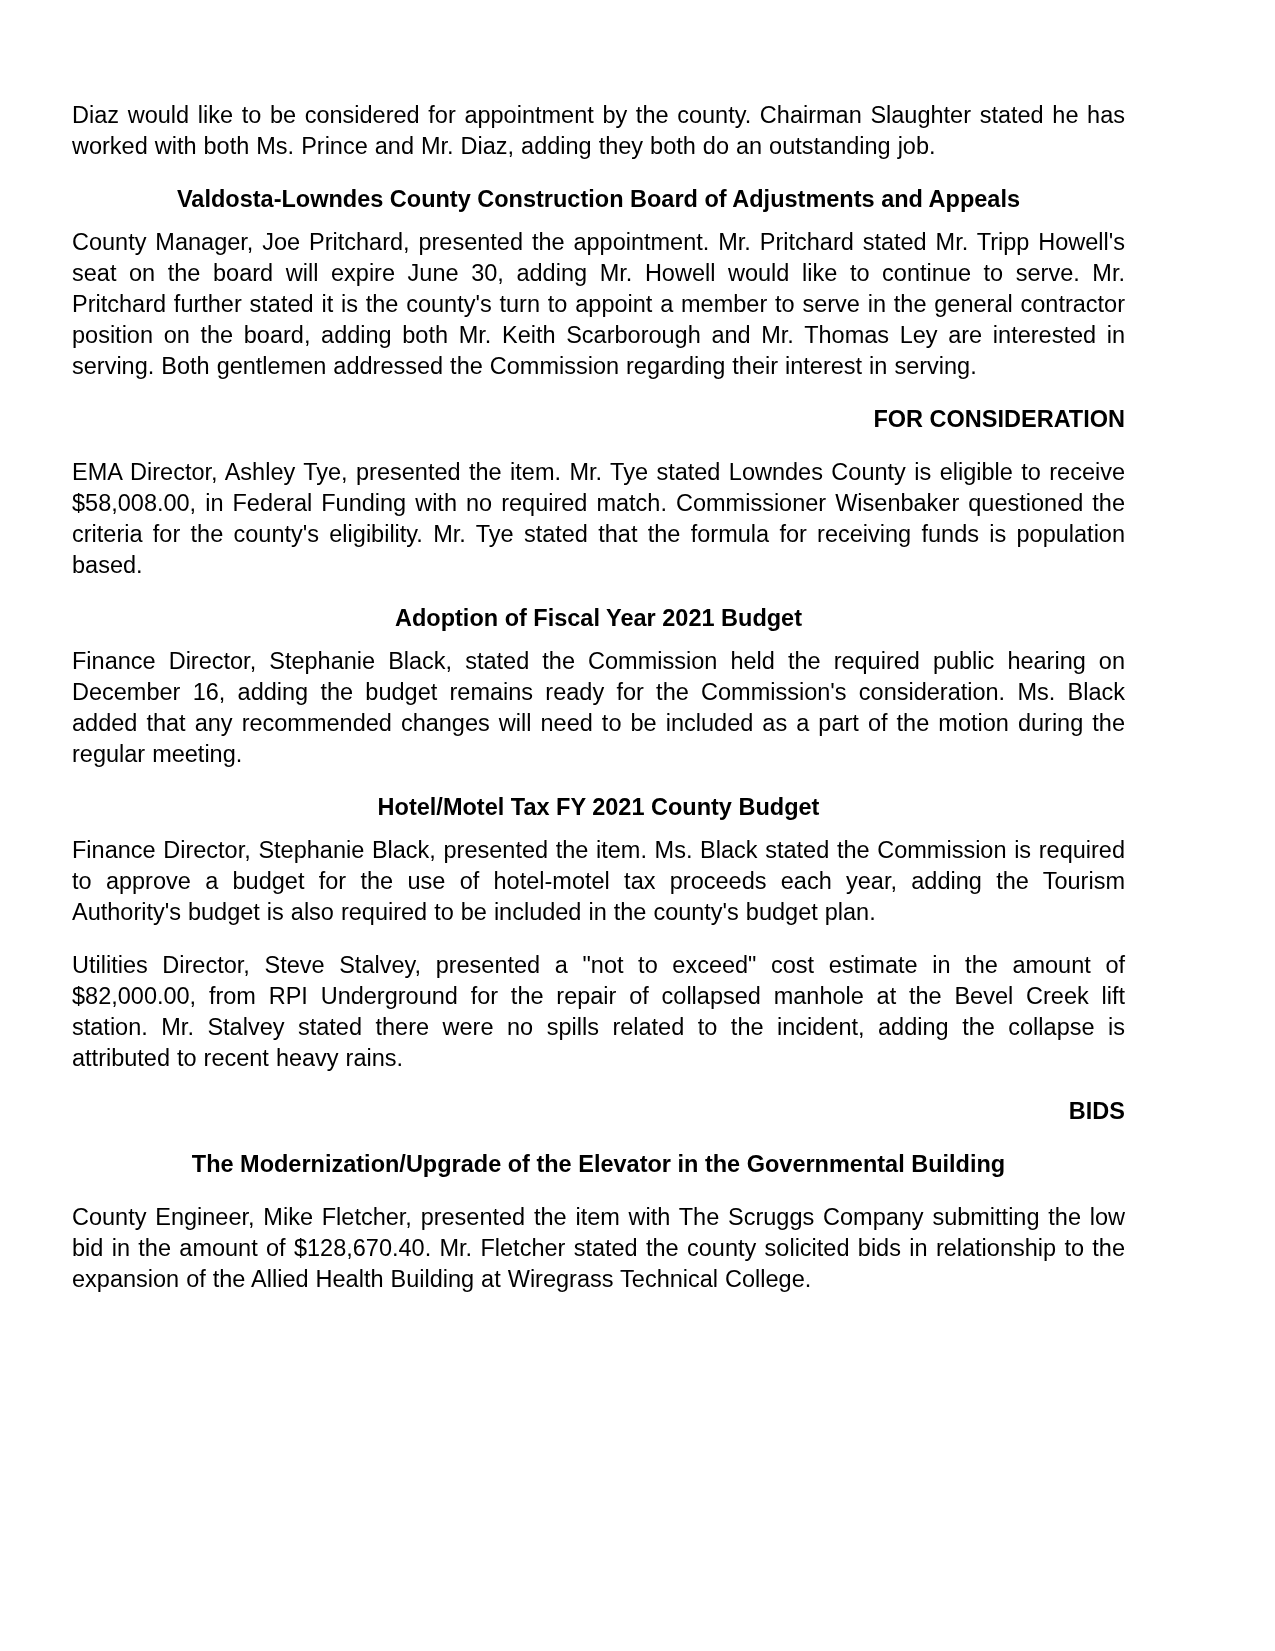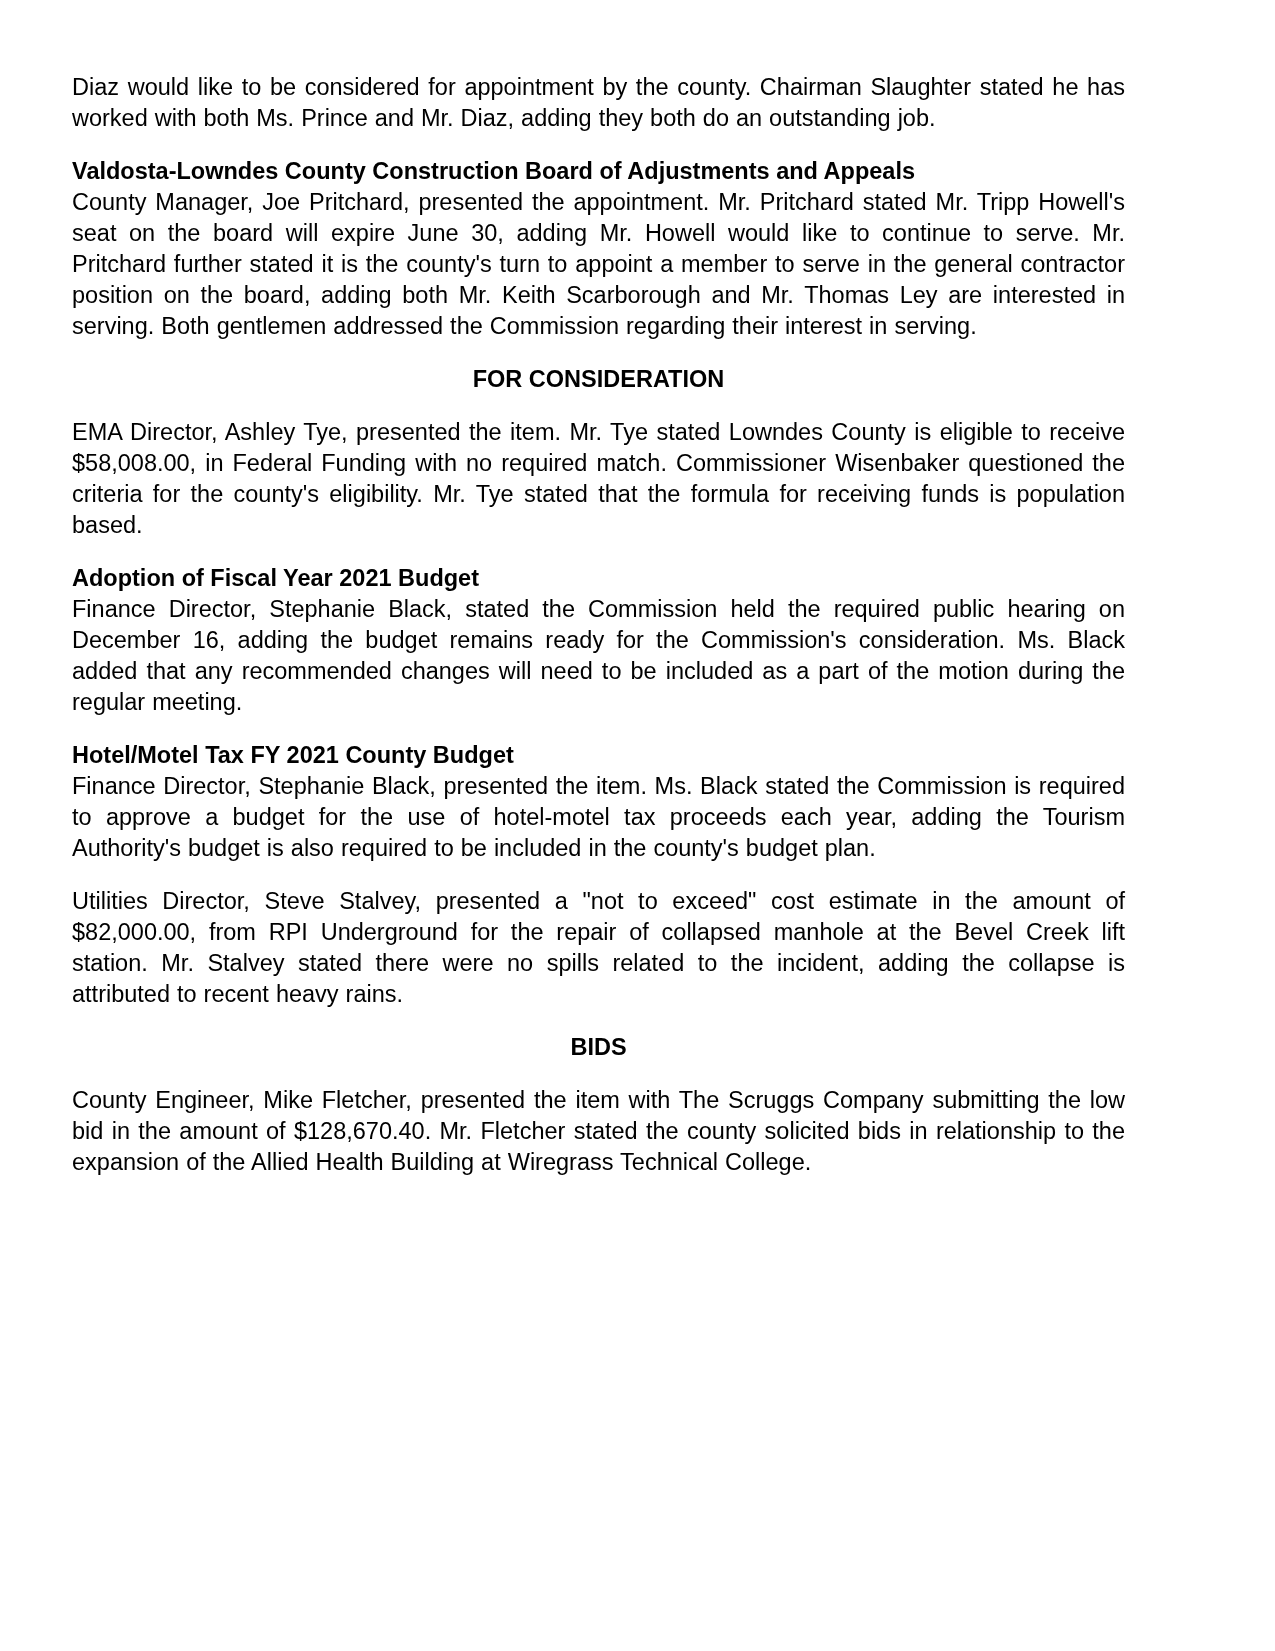--- a/index.html
+++ b/index.html
@@ -11,51 +11,51 @@
     width: 1275px;
     height: 1651px;
     font-family: "Liberation Sans", sans-serif;
     color: #000000;
     overflow: hidden;
   }
   .page {
     box-sizing: border-box;
     width: 1275px;
     height: 1651px;
-    padding: 72px 123px 0 72px;
+    padding: 100px 123px 0 72px;
     background: #ffffff;
   }
   .doc-body {
     width: 1053px;
   }
   p.para {
     margin: 0;
     font-size: 23.5px;
     line-height: 1.32;
     text-align: justify;
     text-justify: inter-word;
     word-spacing: 0.02em;
     hyphens: none;
   }
   p.para.lead {
     margin-top: 0;
   }
   h3.heading {
-    margin: 0;
+    margin: 12px;
     font-size: 23.5px;
     line-height: 1.32;
     font-weight: bold;
-    text-align: left;
+    text-align: center;
   }
   h2.section-heading {
     margin: 0;
     font-size: 23.5px;
     line-height: 1.32;
     font-weight: bold;
-    text-align: center;
+    text-align: right;
   }
   
   .blk {
     margin: 0;
   }
   .blk + .blk {
     margin-top: 22px;
   }
 </style>
 </head>
@@ -93,20 +93,21 @@
 
     <div class="blk">
       <p class="para">Utilities Director, Steve Stalvey, presented a "not to exceed" cost estimate in the amount of $82,000.00, from RPI Underground for the repair of collapsed manhole at the Bevel Creek lift station.  Mr. Stalvey stated there were no spills related to the incident, adding the collapse is attributed to recent heavy rains.</p>
     </div>
 
     <div class="blk">
       <h2 class="section-heading">BIDS</h2>
     </div>
 
     <div class="blk">
+      <h3 class="heading">The Modernization/Upgrade of the Elevator in the Governmental Building</h3>
     </div>
 
     <div class="blk">
       <p class="para">County Engineer, Mike Fletcher, presented the item with The Scruggs Company submitting the low bid in the amount of $128,670.40.  Mr. Fletcher stated the county solicited bids in relationship to the expansion of the Allied Health Building at Wiregrass Technical College.</p>
     </div>
 
   </div>
 </div>
 
 </body></html>

